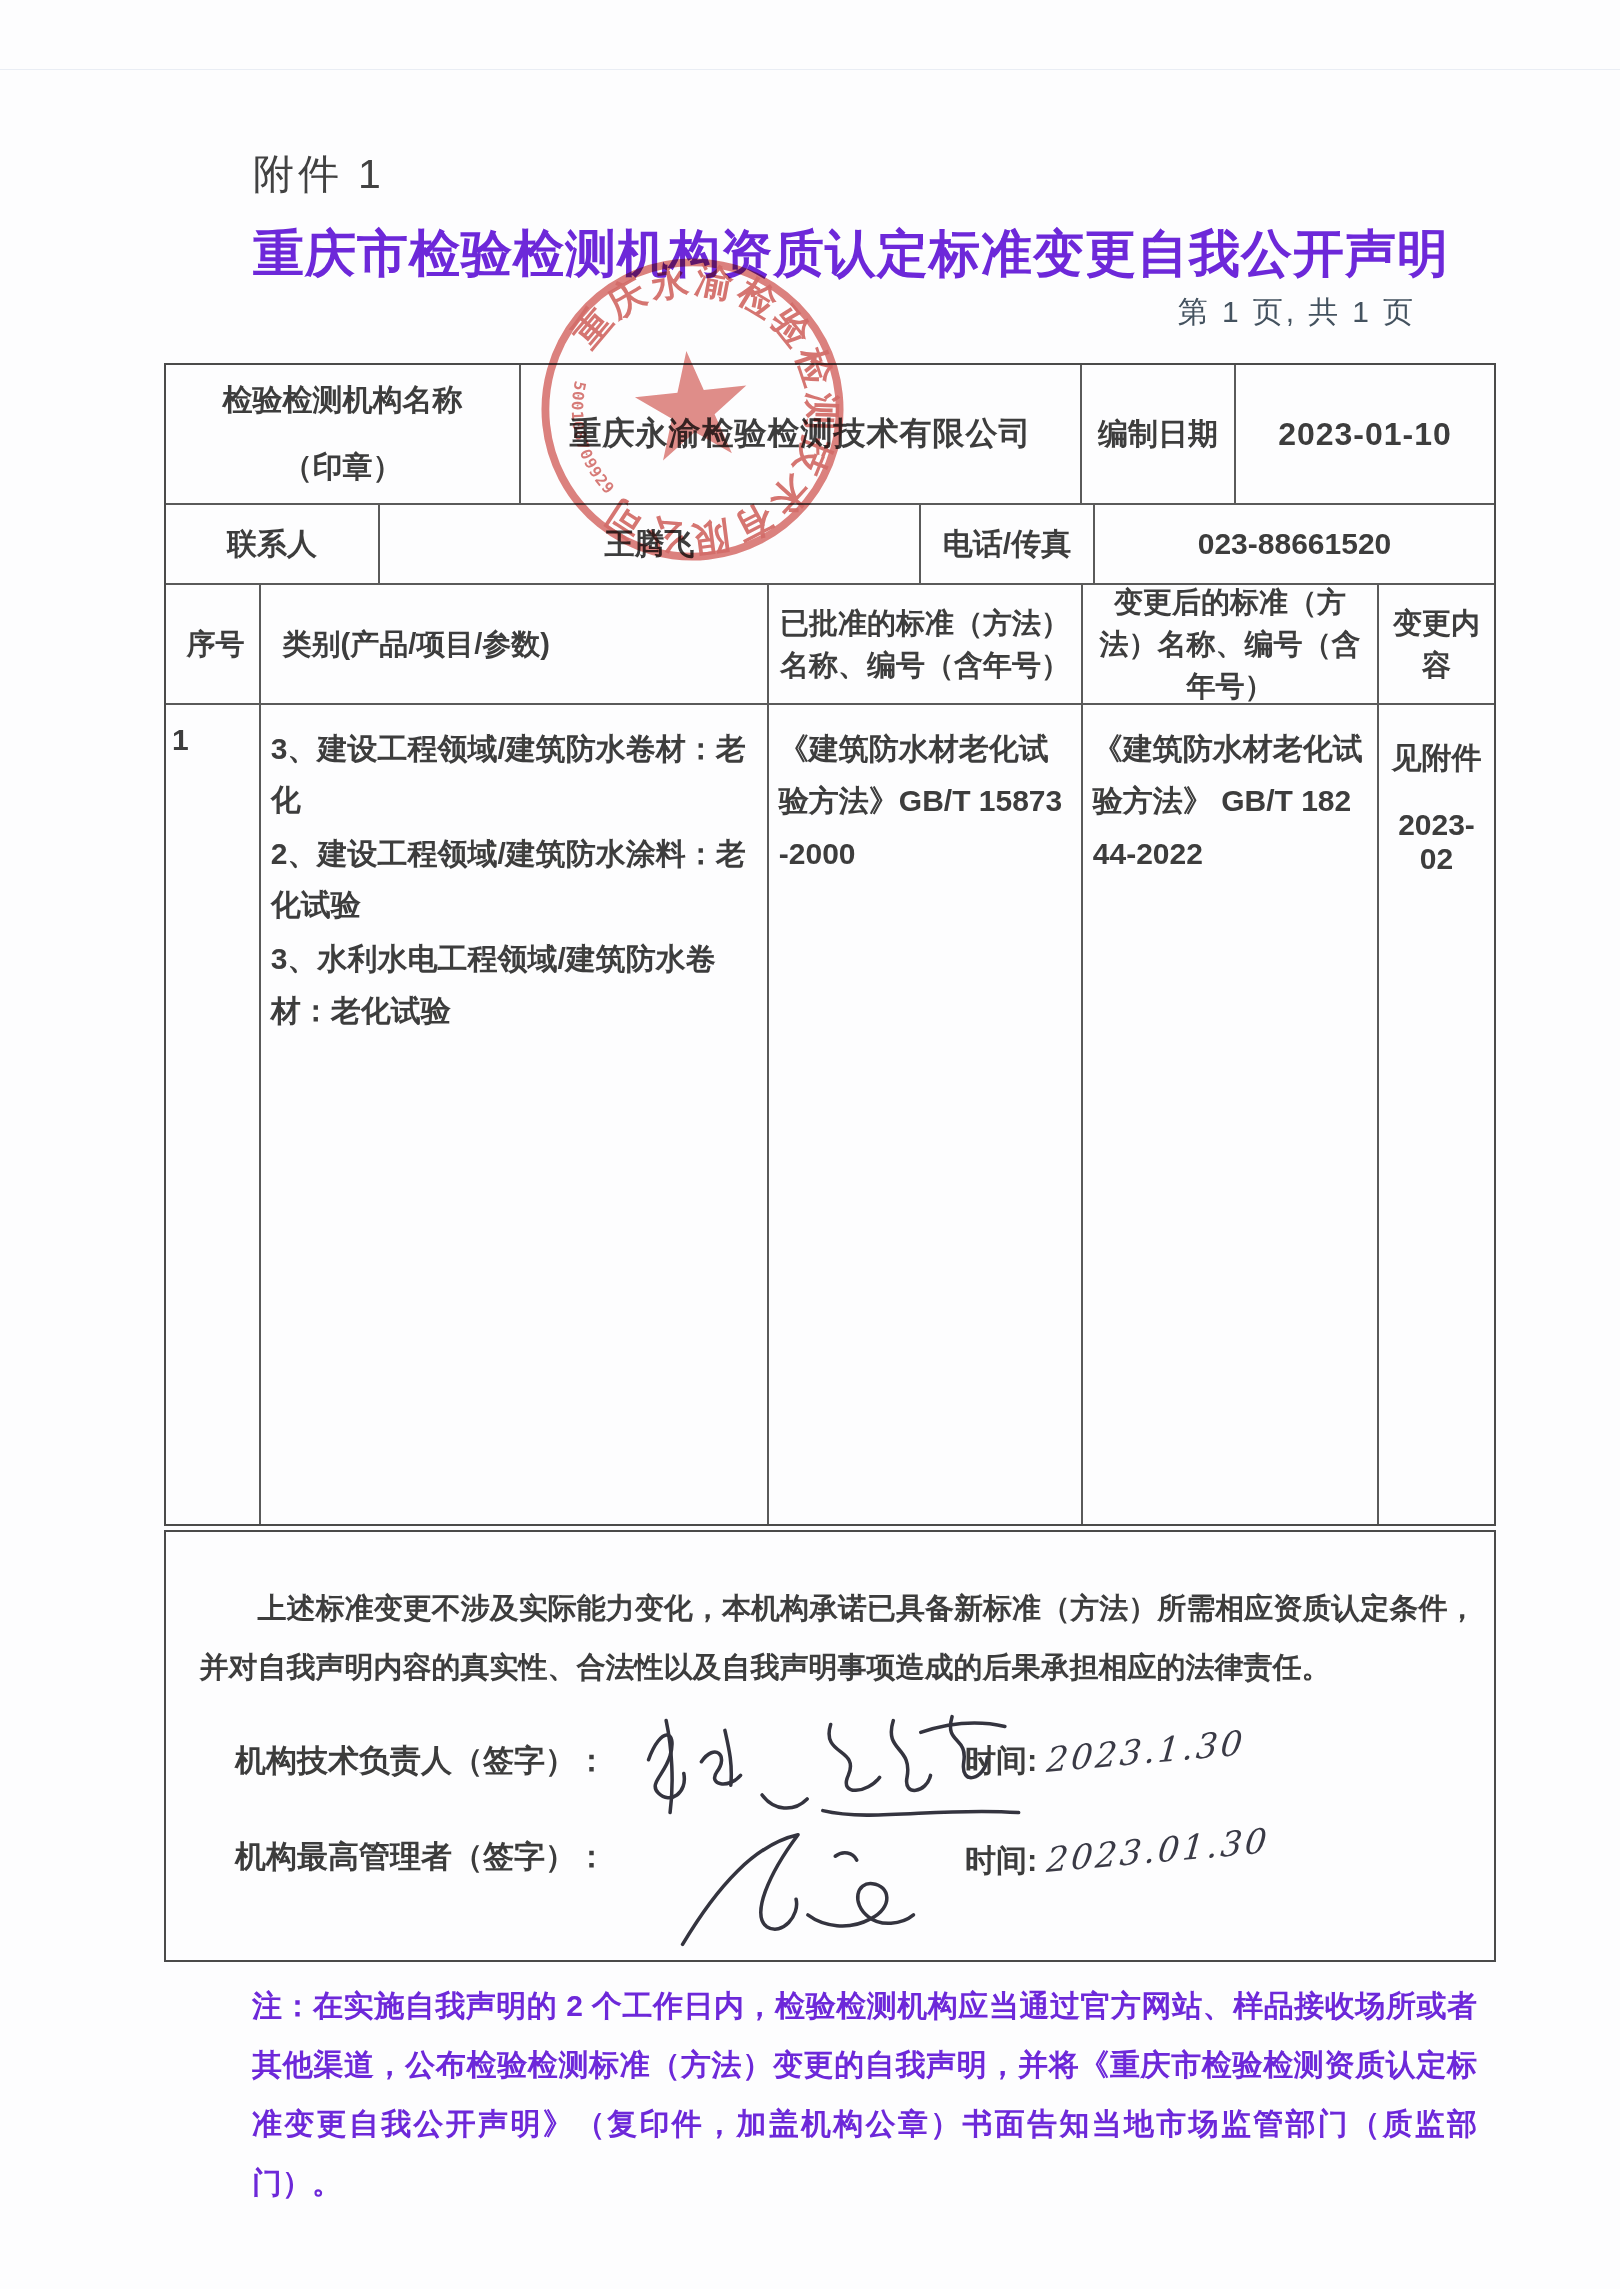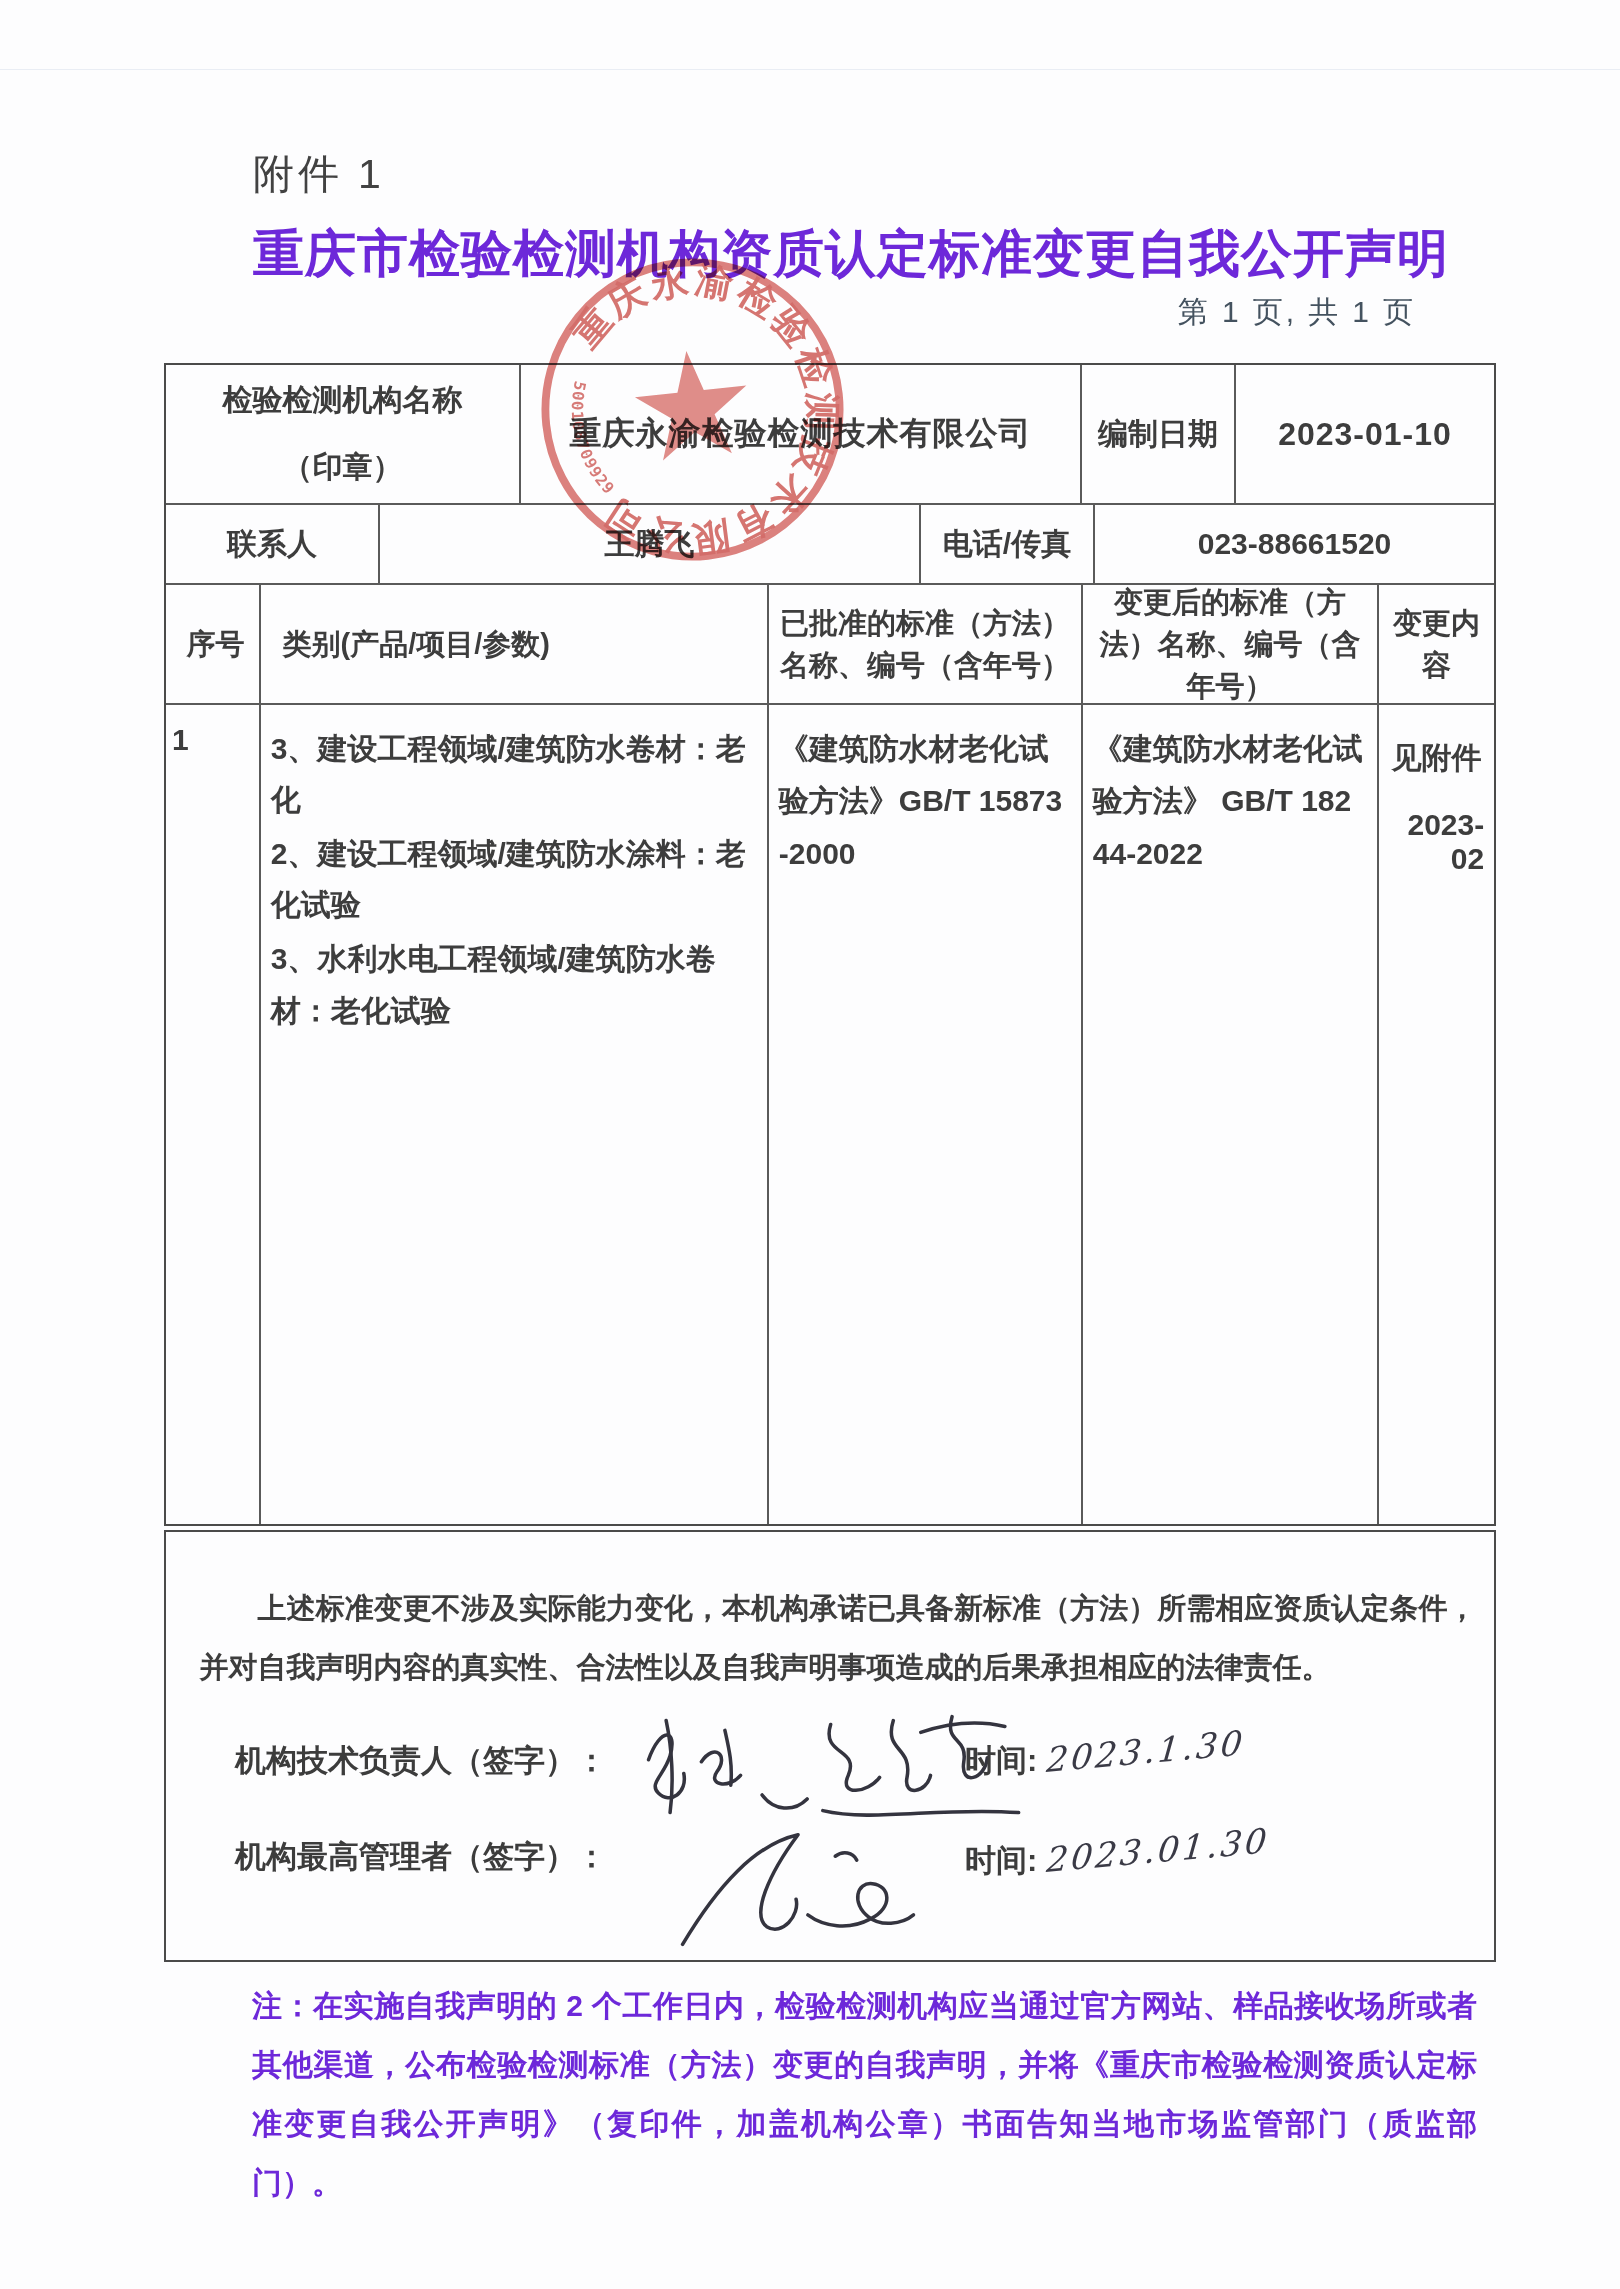--- a/index.html
+++ b/index.html
@@ -100,21 +100,21 @@
 
     <div class="trow r4">
       <div class="tc w-h1 top seqnum">1</div>
       <div class="tc w-h2 top">
         <div class="cat-line">3、建设工程领域/建筑防水卷材：老化</div>
         <div class="cat-line">2、建设工程领域/建筑防水涂料：老化试验</div>
         <div class="cat-line">3、水利水电工程领域/建筑防水卷材：老化试验</div>
       </div>
       <div class="tc w-h3 top std">《建筑防水材老化试验方法》GB/T 15873-2000</div>
       <div class="tc w-h4 top std">《建筑防水材老化试验方法》 GB/T 18244-2022</div>
-      <div class="tc top" style="align-items:center;text-align:right;">
+      <div class="tc top" style="align-items:center;text-align:center;">
         <div class="chg1">见附件</div>
         <div class="chg2">2023-02</div>
       </div>
     </div>
   </div>
 
   <div class="stmt-box">
     <div class="stmt">上述标准变更不涉及实际能力变化，本机构承诺已具备新标准（方法）所需相应资质认定条件，并对自我声明内容的真实性、合法性以及自我声明事项造成的后果承担相应的法律责任。</div>
 
     <div class="sig-label sig1">机构技术负责人（签字）：</div>

